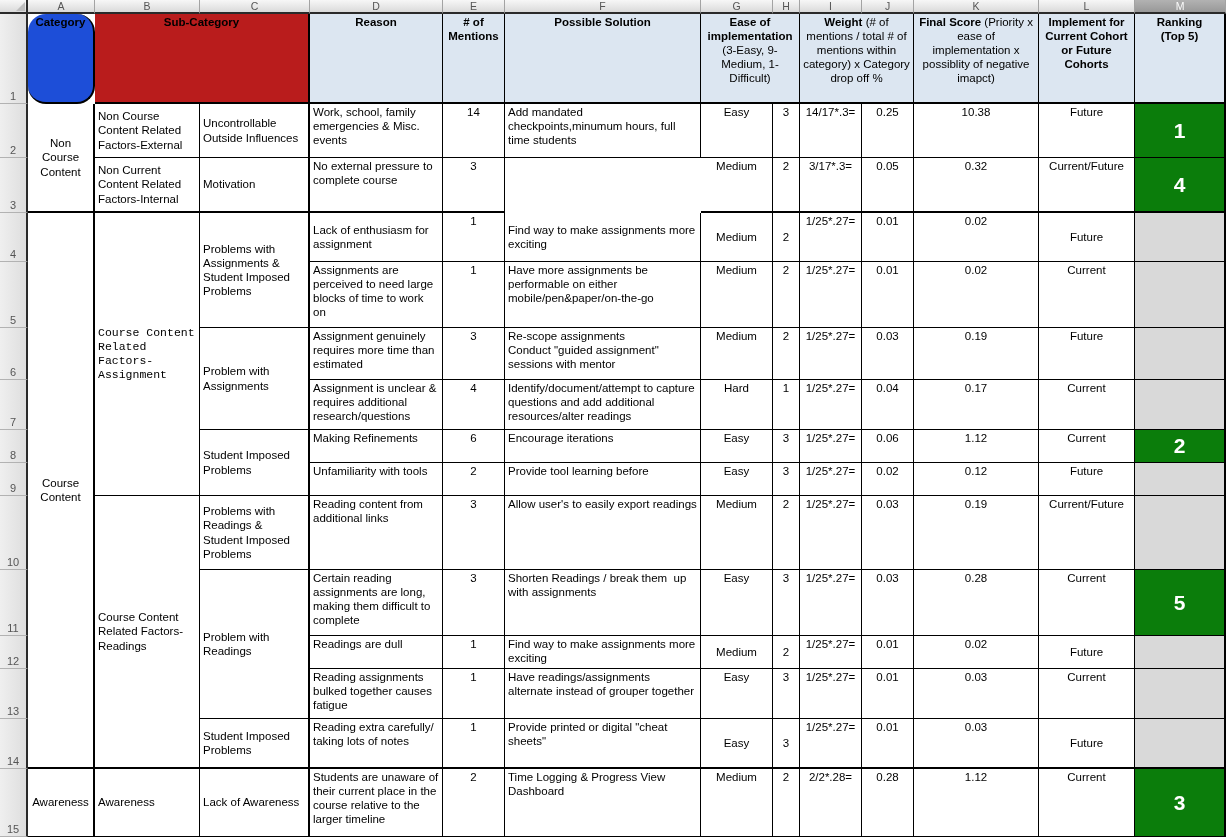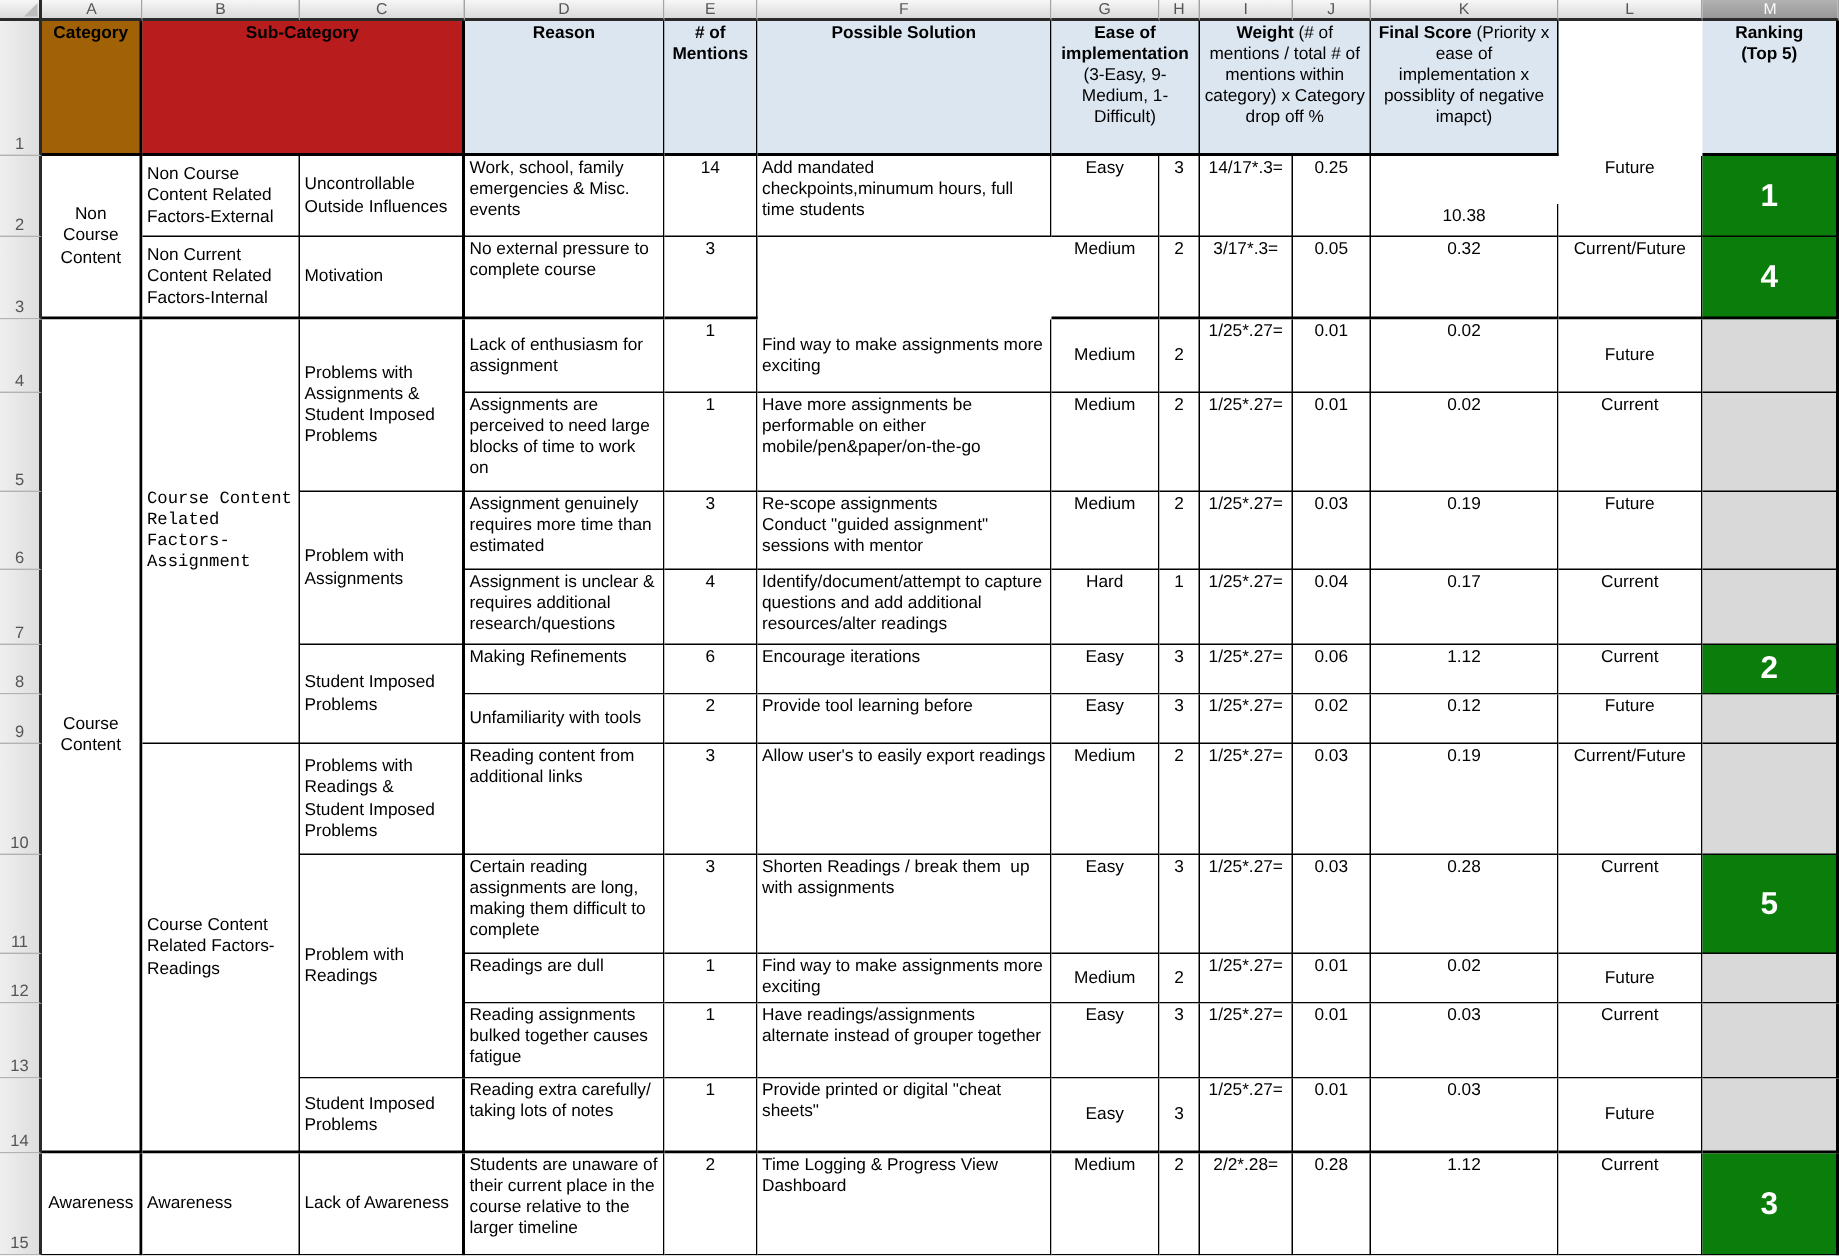--- a/index.html
+++ b/index.html
@@ -58,21 +58,21 @@
     <div class="rowhdr" style="grid-area: 7 / 1;">6</div>
     <div class="rowhdr" style="grid-area: 8 / 1;">7</div>
     <div class="rowhdr" style="grid-area: 9 / 1;">8</div>
     <div class="rowhdr" style="grid-area: 10 / 1;">9</div>
     <div class="rowhdr" style="grid-area: 11 / 1;">10</div>
     <div class="rowhdr" style="grid-area: 12 / 1;">11</div>
     <div class="rowhdr" style="grid-area: 13 / 1;">12</div>
     <div class="rowhdr" style="grid-area: 14 / 1;">13</div>
     <div class="rowhdr" style="grid-area: 15 / 1;">14</div>
     <div class="rowhdr" style="grid-area: 16 / 1;">15</div>
-    <div class="cell hdr ha-c va-t br2 bb2" style="background: #a16207; grid-area: 2 / 2 / span 1 / span 1;">
+    <div class="cell hdr ha-c va-t br2 bb2" style="background: #1d4ed8; grid-area: 2 / 2 / span 1 / span 1; border-radius: 18px;">
       <span class="cell-text"><b>Category</b><span></span></span>
     </div>
     <div class="cell hdr ha-c va-t br2 bb2" style="background: #b91c1c; grid-area: 2 / 3 / span 1 / span 2;">
       <span class="cell-text"><b>Sub-Category</b><span></span></span>
     </div>
     <div class="cell hdr ha-c va-t bb2" style="background: rgb(220, 230, 241); grid-area: 2 / 5 / span 1 / span 1;">
       <span class="cell-text"><b>Reason</b><span></span></span>
     </div>
     <div class="cell hdr ha-c va-t bb2" style="background: rgb(220, 230, 241); grid-area: 2 / 6 / span 1 / span 1;">
       <span class="cell-text"><b># of Mentions</b><span></span></span>
@@ -81,20 +81,23 @@
       <span class="cell-text"><b>Possible Solution</b><span></span></span>
     </div>
     <div class="cell hdr ha-c va-t bb2" style="background: rgb(220, 230, 241); grid-area: 2 / 8 / span 1 / span 2;">
       <span class="cell-text"><b>Ease of implementation</b><span> (3-Easy, 9-Medium, 1-Difficult)</span></span>
     </div>
     <div class="cell hdr ha-c va-t bb2" style="background: rgb(220, 230, 241); grid-area: 2 / 10 / span 1 / span 2;">
       <span class="cell-text"><b>Weight</b><span> (# of mentions / total # of mentions within category) x Category drop off %</span></span>
     </div>
     <div class="cell hdr ha-c va-t bb2" style="background: rgb(220, 230, 241); grid-area: 2 / 12 / span 1 / span 1;">
       <span class="cell-text"><b>Final Score</b><span> (Priority x ease of implementation x possiblity of negative imapct)</span></span>
+    </div>
+    <div class="cell hdr ha-c va-t bb2" style="background: rgb(220, 230, 241); grid-area: 2 / 13 / span 1 / span 1;">
+      <span class="cell-text"><b>Implement for Current Cohort or Future Cohorts</b><span></span></span>
     </div>
     <div class="cell hdr ha-c va-t br2 bb2" style="background: rgb(220, 230, 241); grid-area: 2 / 14 / span 1 / span 1;">
       <span class="cell-text"><b>Ranking
 (Top 5)</b><span></span></span>
     </div>
     <div class="cell ha-c va-m br2 bb2" style="grid-area: 3 / 2 / span 2 / span 1;">
       <span class="cell-text">Non
 Course
 Content</span>
     </div>
@@ -120,21 +123,21 @@
     </div>
     <div class="cell ha-c va-t" style="grid-area: 3 / 9 / span 1 / span 1;">
       <span class="cell-text">3</span>
     </div>
     <div class="cell ha-c va-t" style="grid-area: 3 / 10 / span 1 / span 1;">
       <span class="cell-text">14/17*.3=</span>
     </div>
     <div class="cell ha-c va-t" style="grid-area: 3 / 11 / span 1 / span 1;">
       <span class="cell-text">0.25</span>
     </div>
-    <div class="cell ha-c va-t" style="grid-area: 3 / 12 / span 1 / span 1; margin-top: 32px;">
+    <div class="cell ha-c va-t" style="grid-area: 3 / 12 / span 1 / span 1;">
       <span class="cell-text">10.38</span>
     </div>
     <div class="cell ha-c va-t" style="grid-area: 3 / 13 / span 1 / span 1;">
       <span class="cell-text">Future</span>
     </div>
     <div class="cell ha-c va-m br2" style="background: rgb(11, 125, 11); grid-area: 3 / 14 / span 1 / span 1;">
       <span class="cell-text rank-num">1</span>
     </div>
     <div class="cell ha-l va-m bb2" style="grid-area: 4 / 3 / span 1 / span 1;">
       <span class="cell-text">Non Current Content Related Factors-Internal</span>
@@ -322,21 +325,21 @@
     </div>
     <div class="cell ha-c va-t" style="grid-area: 9 / 12 / span 1 / span 1;">
       <span class="cell-text">1.12</span>
     </div>
     <div class="cell ha-c va-t" style="grid-area: 9 / 13 / span 1 / span 1;">
       <span class="cell-text">Current</span>
     </div>
     <div class="cell ha-c va-m br2" style="background: rgb(11, 125, 11); grid-area: 9 / 14 / span 1 / span 1;">
       <span class="cell-text rank-num">2</span>
     </div>
-    <div class="cell ha-l va-t" style="grid-area: 10 / 5 / span 1 / span 1; align-items: center;">
+    <div class="cell ha-l va-t" style="grid-area: 10 / 5 / span 1 / span 1;">
       <span class="cell-text">Unfamiliarity with tools</span>
     </div>
     <div class="cell ha-c va-t" style="grid-area: 10 / 6 / span 1 / span 1;">
       <span class="cell-text">2</span>
     </div>
     <div class="cell ha-l va-t" style="grid-area: 10 / 7 / span 1 / span 1;">
       <span class="cell-text">Provide tool learning before</span>
     </div>
     <div class="cell ha-c va-t" style="grid-area: 10 / 8 / span 1 / span 1;">
       <span class="cell-text">Easy</span>

